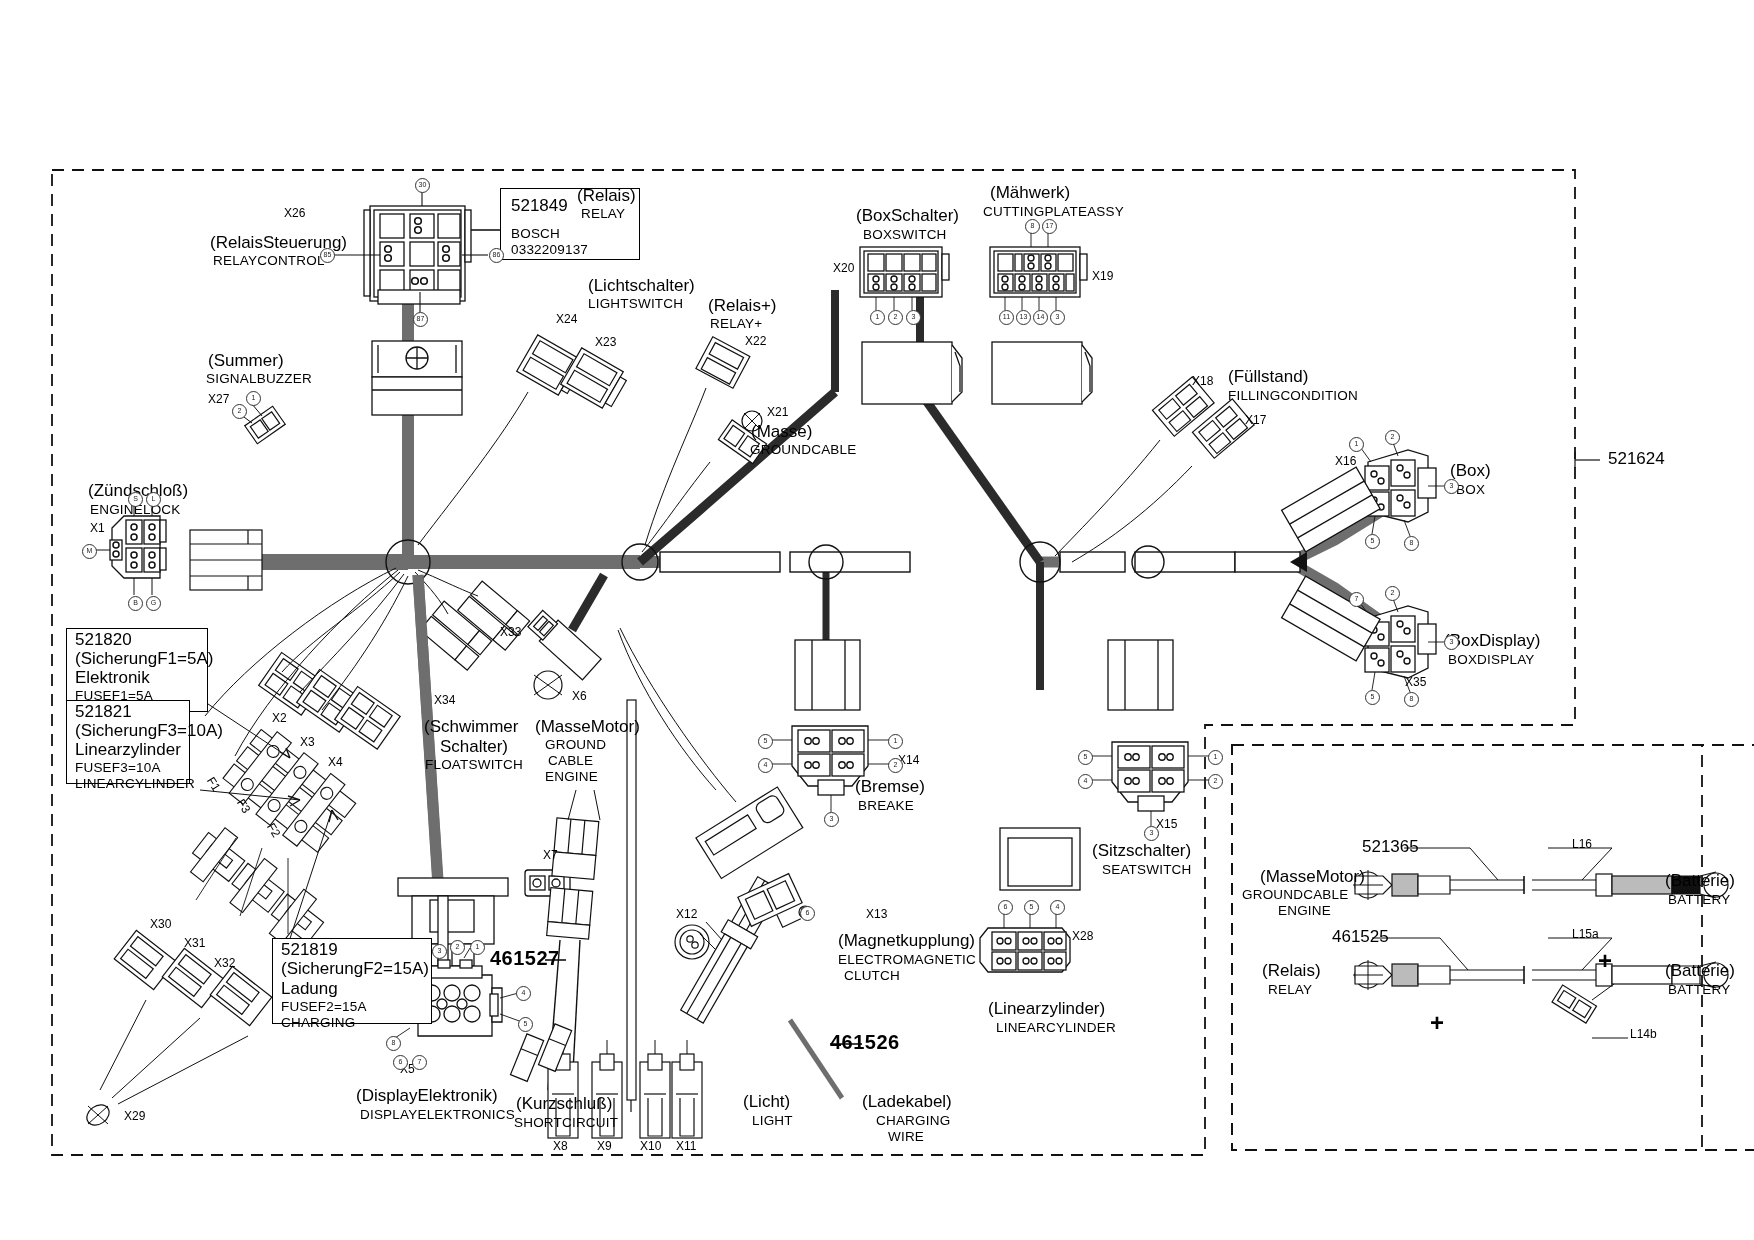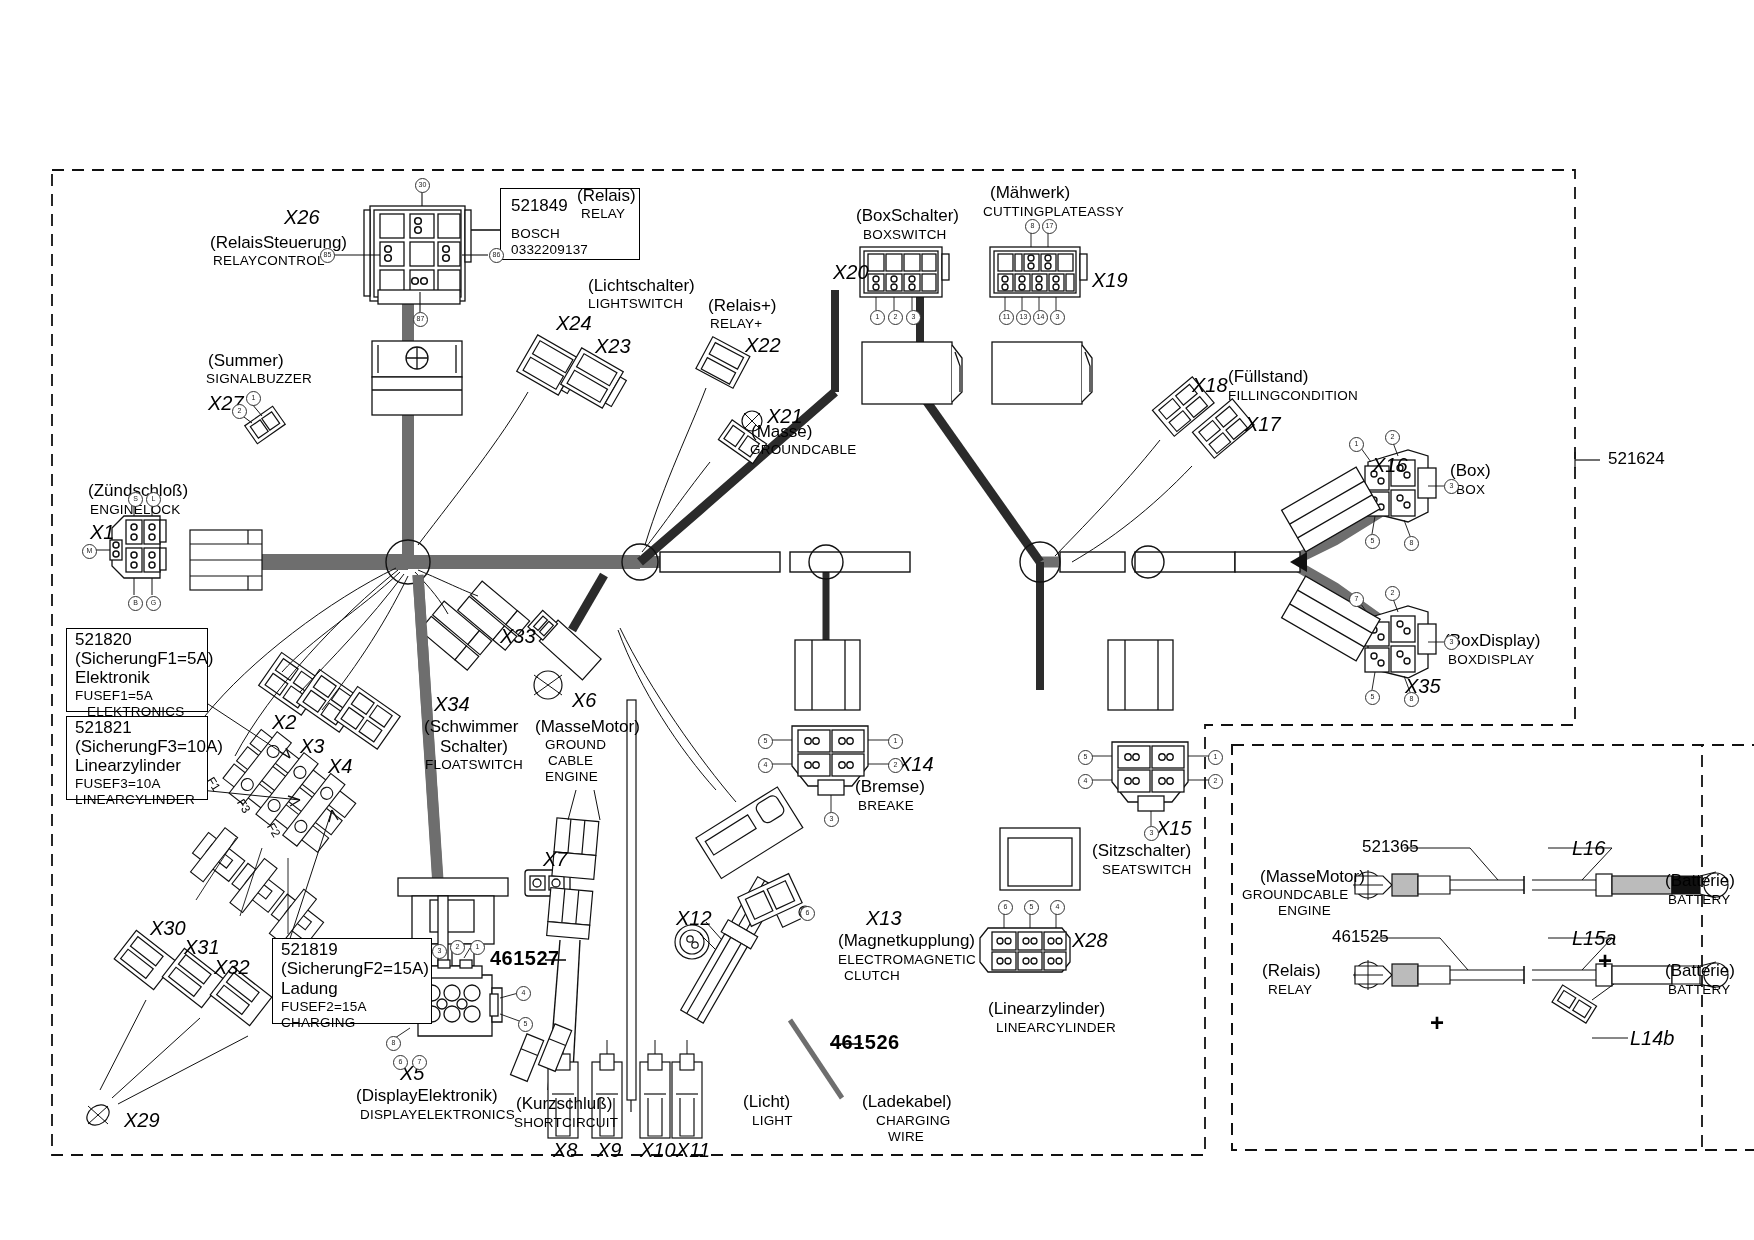--- a/index.html
+++ b/index.html
@@ -9,21 +9,21 @@
     background:#ffffff;
     font-family:"Liberation Sans", sans-serif;
     color:#000000;
     overflow:hidden;
   }
   #svgroot{position:absolute;left:0;top:0;width:1754px;height:1240px;}
   .lbl{position:absolute;white-space:pre;line-height:1.08;color:#000;}
   .de{font-size:17px;}
   .en{font-size:13.5px;letter-spacing:.2px;}
   .code{font-size:17px;}
-  .xid{font-size:20px;font-style:italic;}
+  .xid{font-size:12px;}
   .bold{font-weight:bold;font-size:20px;letter-spacing:.5px;}
   .box{
     position:absolute;border:1px solid #000;background:#fff;
     box-sizing:border-box;padding:4px 6px 5px 8px;
   }
   .pinnum{
     position:absolute;width:13px;height:13px;border:1px solid #333;border-radius:50%;
     background:#fff;font-size:7px;line-height:12px;text-align:center;color:#222;
   }
 </style>
@@ -833,21 +833,21 @@
 
 <div class="lbl de" style="left:990px;top:184px;">(Mähwerk)</div>
 <div class="lbl en" style="left:983px;top:205px;">CUTTINGPLATEASSY</div>
 <div class="lbl xid" style="left:1092px;top:270px;">X19</div>
 
 <div class="lbl xid" style="left:1192px;top:375px;">X18</div>
 <div class="lbl de" style="left:1228px;top:368px;">(Füllstand)</div>
 <div class="lbl en" style="left:1228px;top:389px;">FILLINGCONDITION</div>
 <div class="lbl xid" style="left:1245px;top:414px;">X17</div>
 
-<div class="lbl xid" style="left:1372px;top:438px;margin-top:17px;">X16</div>
+<div class="lbl xid" style="left:1335px;top:438px;margin-top:17px;">X16</div>
 <div class="lbl de" style="left:1450px;top:462px;">(Box)</div>
 <div class="lbl en" style="left:1456px;top:483px;">BOX</div>
 
 <div class="lbl de" style="left:1444px;top:632px;">(BoxDisplay)</div>
 <div class="lbl en" style="left:1448px;top:653px;">BOXDISPLAY</div>
 <div class="lbl xid" style="left:1405px;top:676px;">X35</div>
 
 <div class="lbl code" style="left:1608px;top:450px;">521624</div>
 
 <div class="lbl de" style="left:88px;top:482px;">(Zündschloß)</div>
@@ -855,21 +855,21 @@
 <div class="lbl xid" style="left:90px;top:522px;">X1</div>
 
 <div class="box" style="left:66px;top:628px;width:142px;height:84px;">
   <div class="lbl code" style="left:8px;top:2px;">521820</div>
   <div class="lbl de" style="left:8px;top:21px;">(SicherungF1=5A)</div>
   <div class="lbl de" style="left:8px;top:40px;">Elektronik</div>
   <div class="lbl en" style="left:8px;top:60px;text-align:center;">FUSEF1=5A</div>
   <div class="lbl en" style="left:20px;top:76px;">ELEKTRONICS</div>
 </div>
 
-<div class="box" style="left:66px;top:716px;width:142px;height:84px;">
+<div class="box" style="left:66px;top:700px;width:124px;height:84px;">
   <div class="lbl code" style="left:8px;top:2px;">521821</div>
   <div class="lbl de" style="left:8px;top:21px;">(SicherungF3=10A)</div>
   <div class="lbl de" style="left:8px;top:40px;">Linearzylinder</div>
   <div class="lbl en" style="left:8px;top:60px;">FUSEF3=10A</div>
   <div class="lbl en" style="left:8px;top:76px;">LINEARCYLINDER</div>
 </div>
 
 <div class="box" style="left:272px;top:938px;width:160px;height:86px;">
   <div class="lbl code" style="left:8px;top:2px;">521819</div>
   <div class="lbl de" style="left:8px;top:21px;">(SicherungF2=15A)</div>

